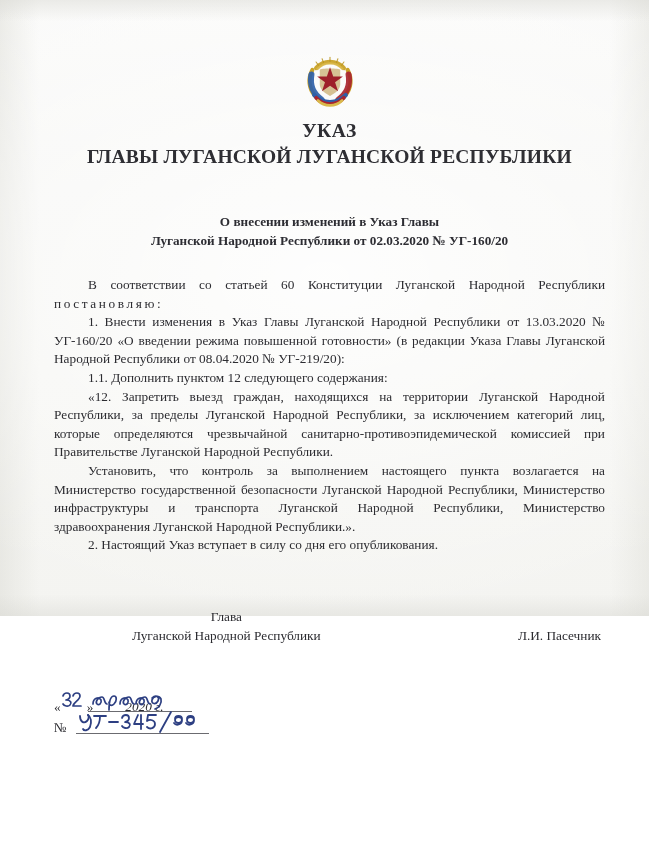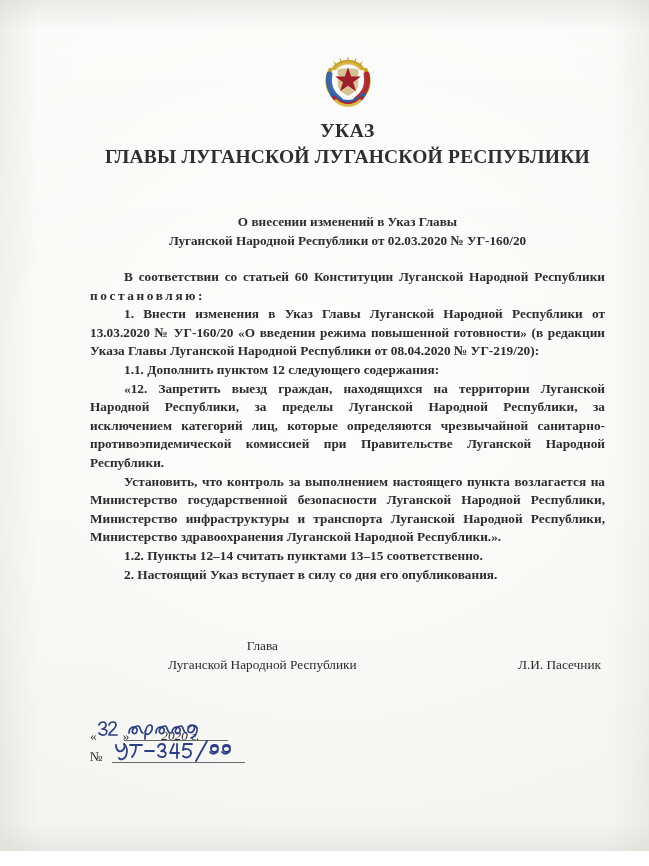--- a/index.html
+++ b/index.html
@@ -11,25 +11,24 @@
     width: 649px;
     height: 866px;
     overflow: hidden;
     font-family: "Liberation Serif", "DejaVu Serif", serif;
     color: #2b2b30;
   }
 
   .page {
     position: relative;
     width: 649px;
-    height: 851px;
+    height: 616px;
     background:
       linear-gradient(180deg, #fbfbfa 0%, #f7f7f5 30%, #f6f6f3 60%, #f4f4f1 100%);
     box-sizing: border-box;
-    padding-left: 36px;
   }
   
   .page::before {
     content: "";
     position: absolute;
     inset: 0;
     background:
       radial-gradient(ellipse 120% 80% at 50% 45%, rgba(255,255,255,0.85) 0%, rgba(246,246,243,0) 70%),
       linear-gradient(90deg, rgba(222,222,216,0.55) 0%, rgba(255,255,255,0) 6%, rgba(255,255,255,0) 94%, rgba(224,224,218,0.5) 100%);
     pointer-events: none;
@@ -86,27 +85,26 @@
     font-weight: bold;
     font-size: 13.2px;
     line-height: 19px;
     margin-top: 44px;
     color: #2d2d33;
   }
   .subtitle div { white-space: nowrap; }
 
   
   .body-text {
-    margin-top: 18px;
+    margin-top: 26px;
     font-size: 13.3px;
     line-height: 18.6px;
     text-align: justify;
     text-justify: inter-word;
     color: #2c2c31;
-    font-weight: bold;
   }
   .body-text p {
     margin: 0;
     text-indent: 34px;
     text-align: justify;
   }
   .spaced {
     letter-spacing: 2.6px;
   }
 
@@ -214,21 +212,20 @@
       <div>О внесении изменений в Указ Главы</div>
       <div>Луганской Народной Республики от 02.03.2020 № УГ-160/20</div>
     </div>
 
     <div class="body-text">
       <p><span>В соответствии со статьей 60 Конституции Луганской Народной Республики </span><span class="spaced">постановляю</span><span>:</span></p>
       <p>1. Внести изменения в Указ Главы Луганской Народной Республики от 13.03.2020 № УГ-160/20 «О введении режима повышенной готовности» (в редакции Указа Главы Луганской Народной Республики от 08.04.2020 № УГ-219/20):</p>
       <p>1.1. Дополнить пунктом 12 следующего содержания:</p>
       <p>«12. Запретить выезд граждан, находящихся на территории Луганской Народной Республики, за пределы Луганской Народной Республики, за исключением категорий лиц, которые определяются чрезвычайной санитарно-противоэпидемической комиссией при Правительстве Луганской Народной Республики.</p>
       <p>Установить, что контроль за выполнением настоящего пункта возлагается на Министерство государственной безопасности Луганской Народной Республики, Министерство инфраструктуры и транспорта Луганской Народной Республики, Министерство здравоохранения Луганской Народной Республики.».</p>
-      <p>1.2. Пункты 12–14 считать пунктами 13–15 соответственно.</p>
       <p>2. Настоящий Указ вступает в силу со дня его опубликования.</p>
     </div>
 
     <div class="signature">
       <div class="sig-left">
         <div>Глава</div>
         <div>Луганской Народной Республики</div>
       </div>
       <div class="sig-right">Л.И. Пасечник</div>
     </div>

